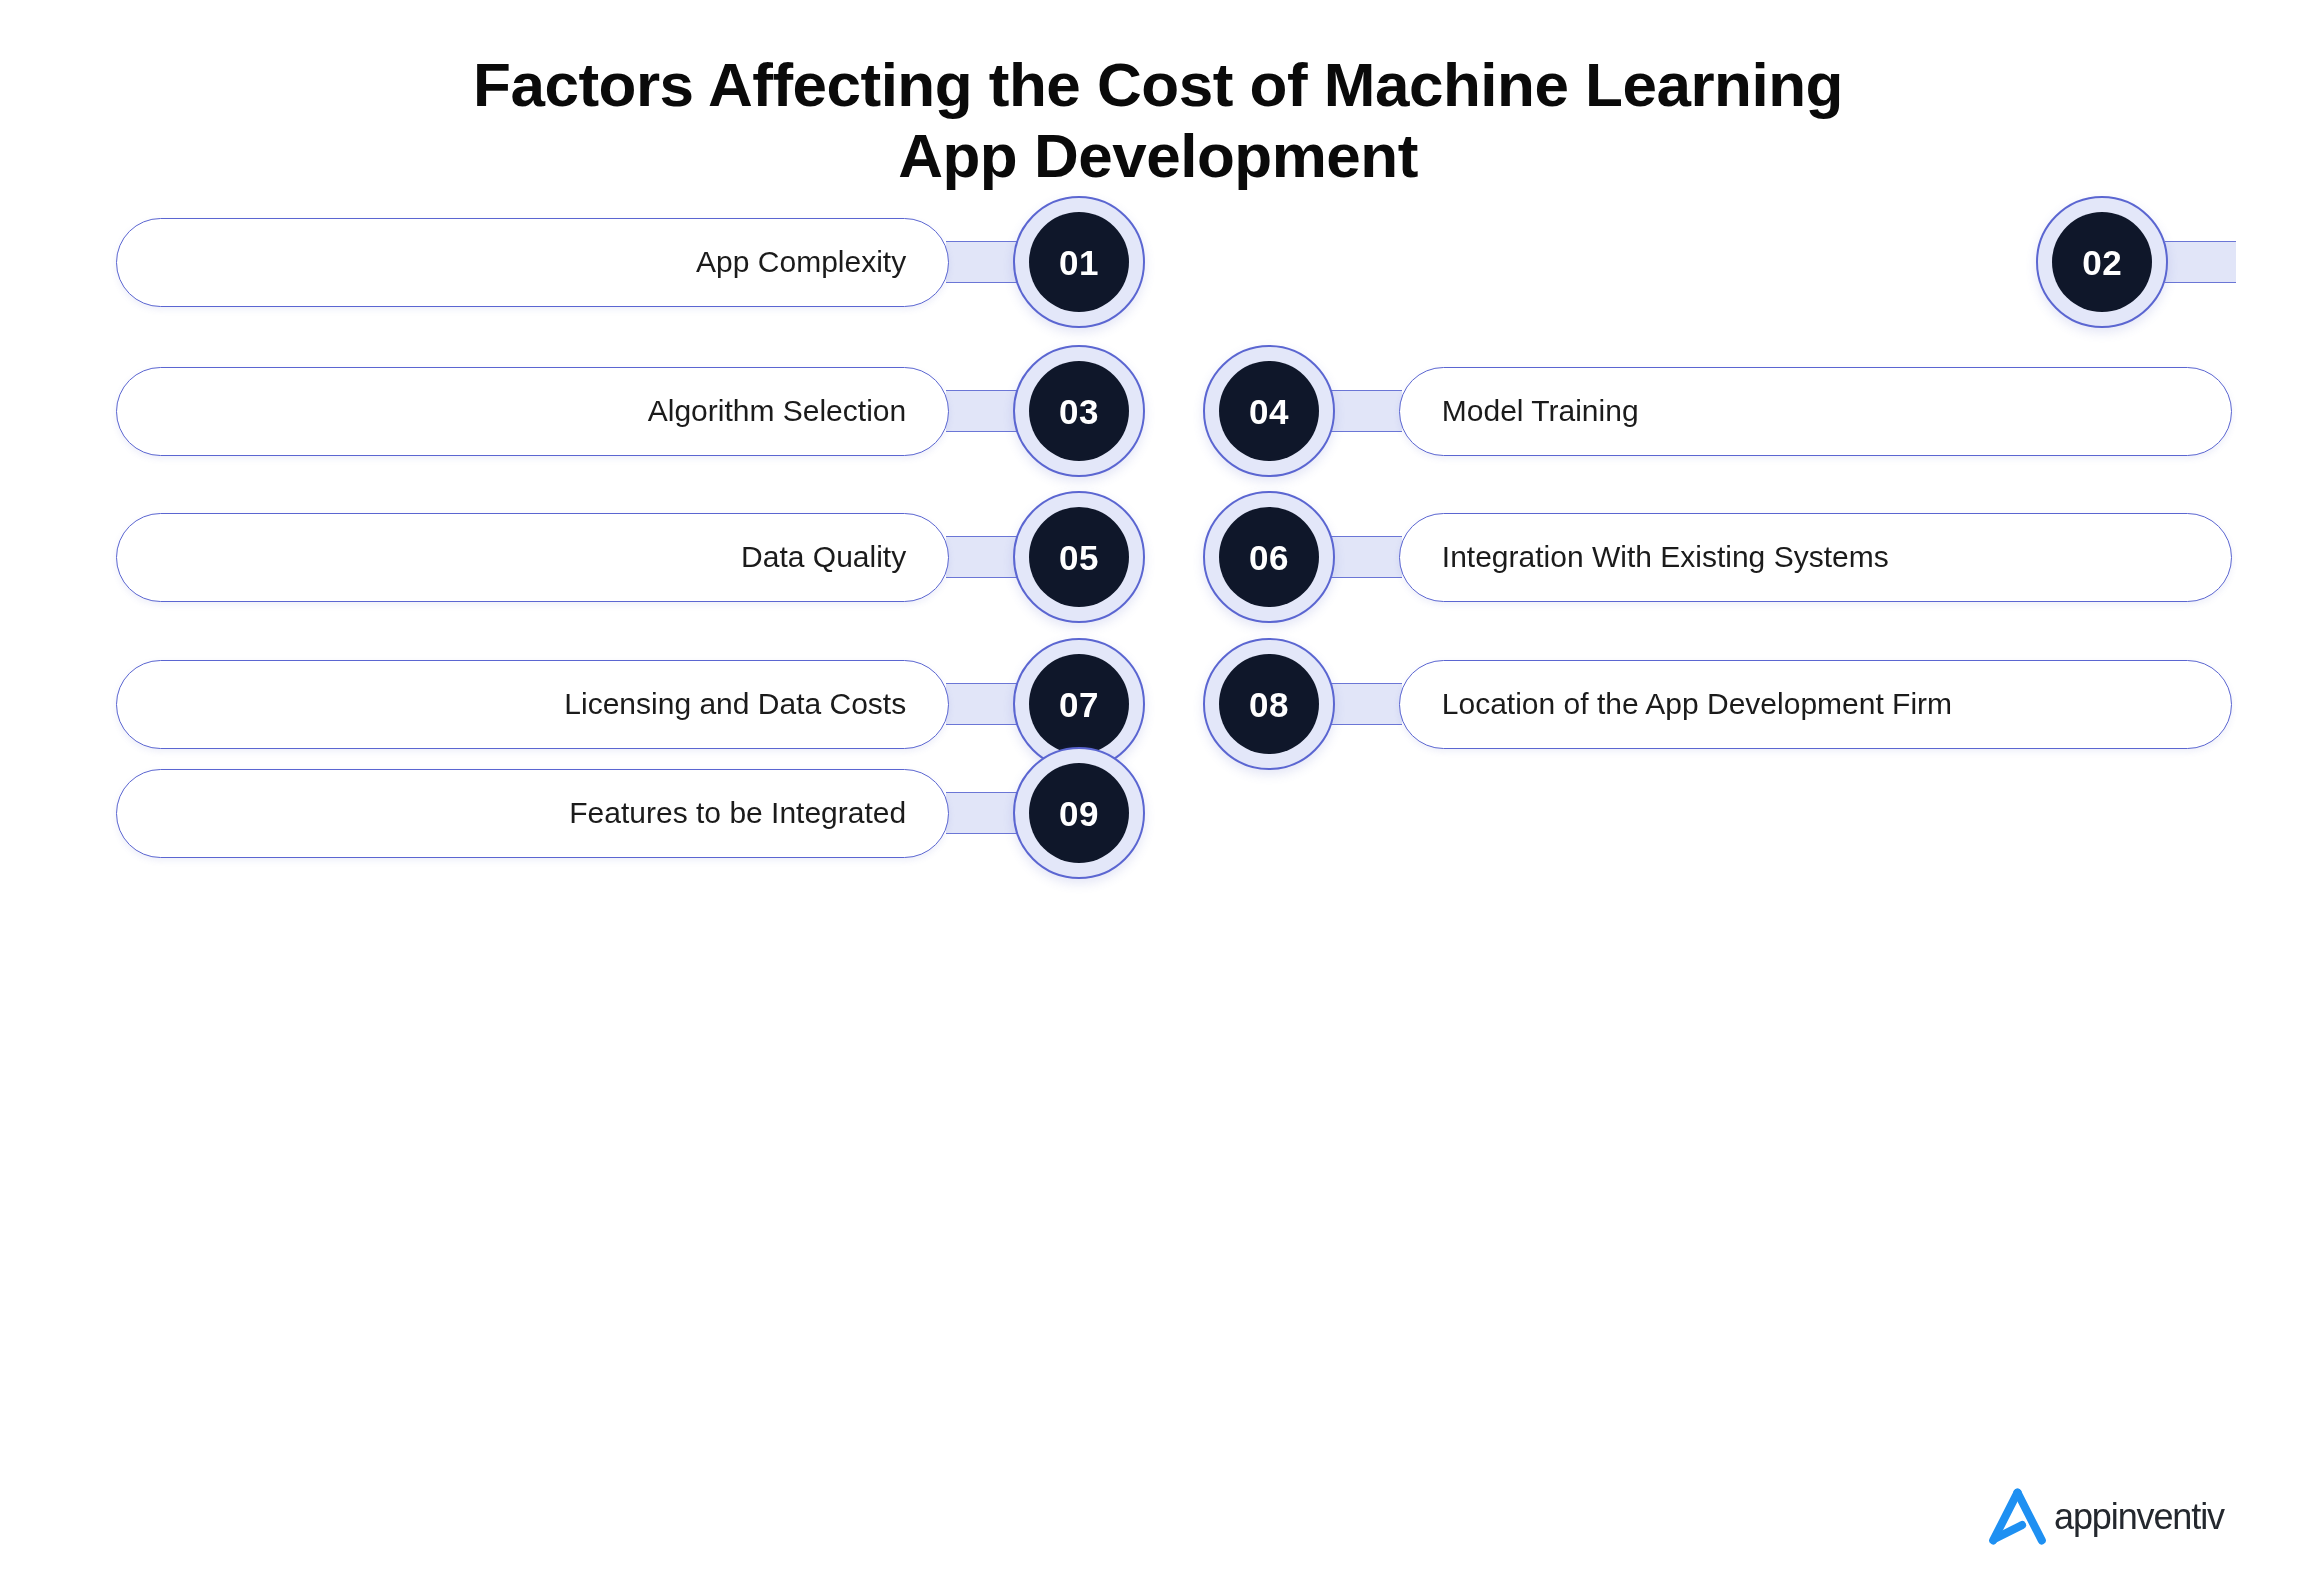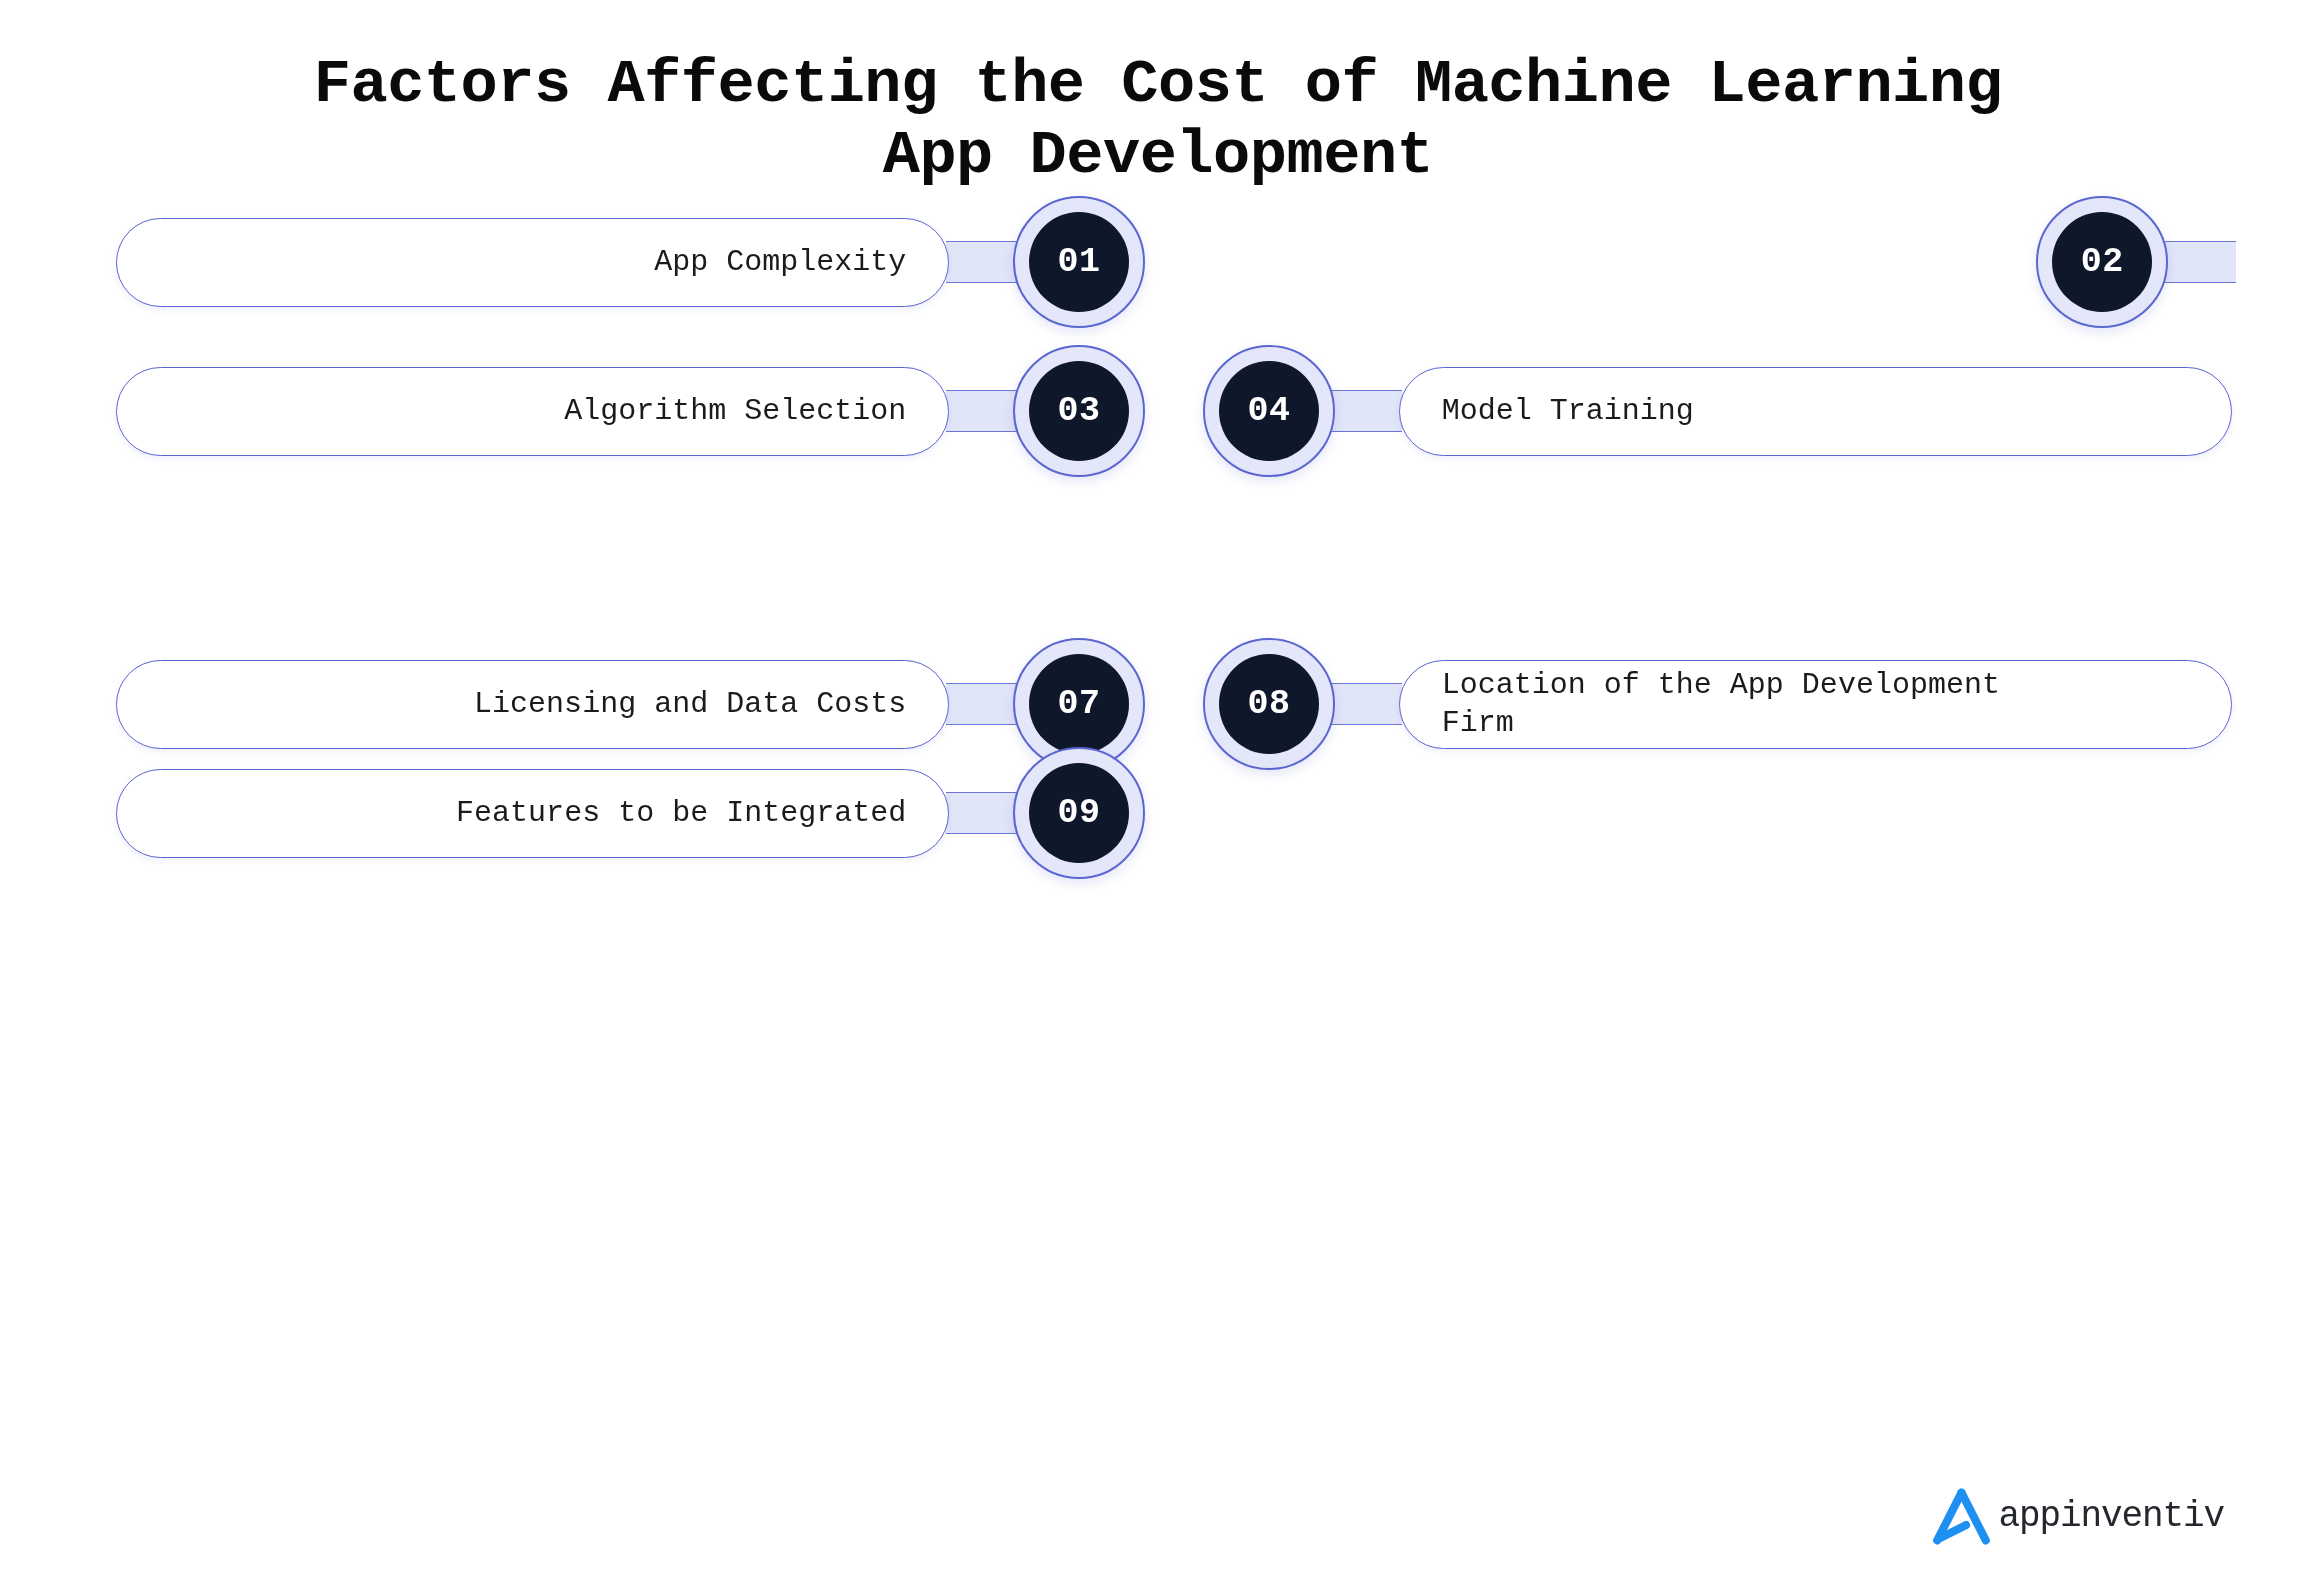--- a/index.html
+++ b/index.html
@@ -10,21 +10,20 @@
     background: #ffffff;
     font-family: "Liberation Sans", sans-serif;
     overflow: hidden;
   }
 
   #canvas {
     position: relative;
     width: 2284px;
     height: 1571px;
     background: #ffffff;
-    font-family: Liberation Mono, monospace;
   }
 
   
   .title-block {
     position: absolute;
     left: 172px;
     top: 49px;
     width: 1972px;
     text-align: center;
   }
@@ -201,20 +200,44 @@
         </div>
         <div class="connector"></div>
         <div class="badge">
           <div class="badge-inner">
             <span class="badge-num">04</span>
           </div>
         </div>
       </div>
     </div>
 
+    <div class="row" style="top:480px;">
+      <div class="item left">
+        <div class="pill">
+          <span class="pill-label">Data Quality</span>
+        </div>
+        <div class="connector"></div>
+        <div class="badge">
+          <div class="badge-inner">
+            <span class="badge-num">05</span>
+          </div>
+        </div>
+      </div>
+      <div class="item right">
+        <div class="pill">
+          <span class="pill-label">Integration With Existing Systems</span>
+        </div>
+        <div class="connector"></div>
+        <div class="badge">
+          <div class="badge-inner">
+            <span class="badge-num">06</span>
+          </div>
+        </div>
+      </div>
+    </div>
 
     <div class="row" style="top:627px;">
       <div class="item left">
         <div class="pill">
           <span class="pill-label">Licensing and Data Costs</span>
         </div>
         <div class="connector"></div>
         <div class="badge">
           <div class="badge-inner">
             <span class="badge-num">07</span>

